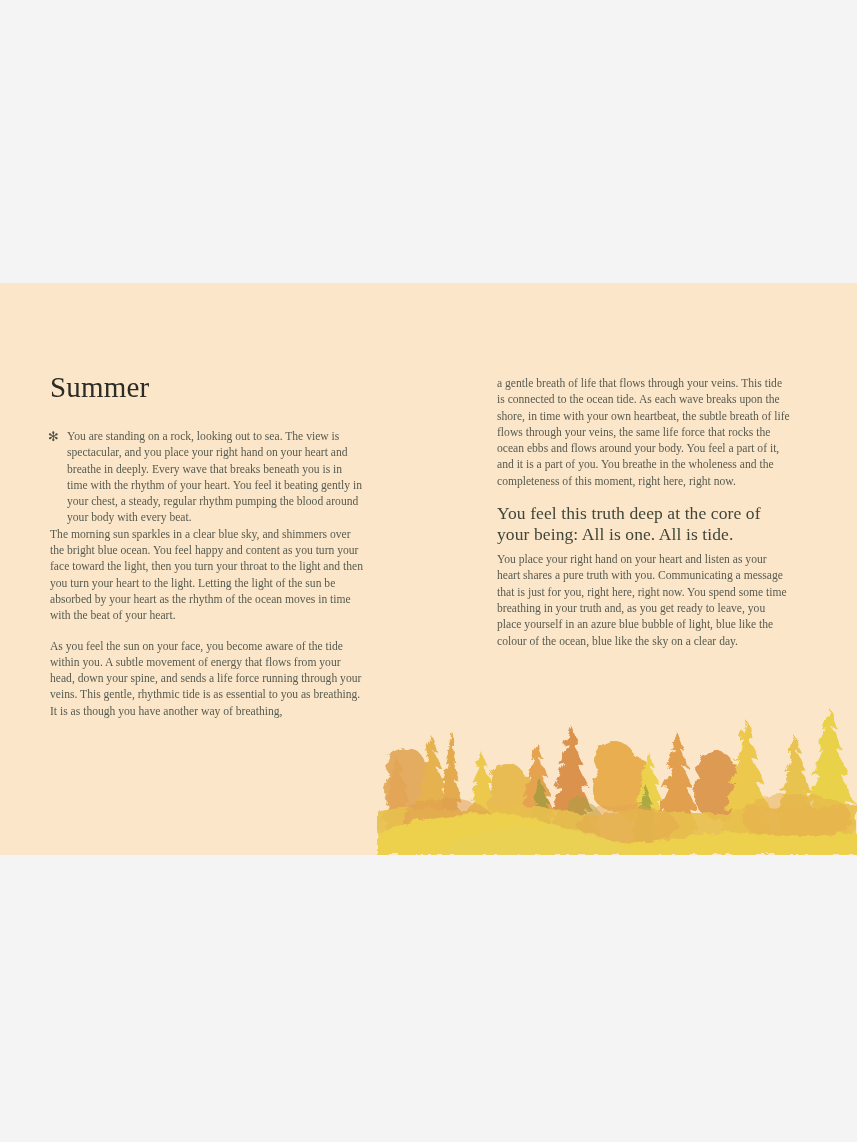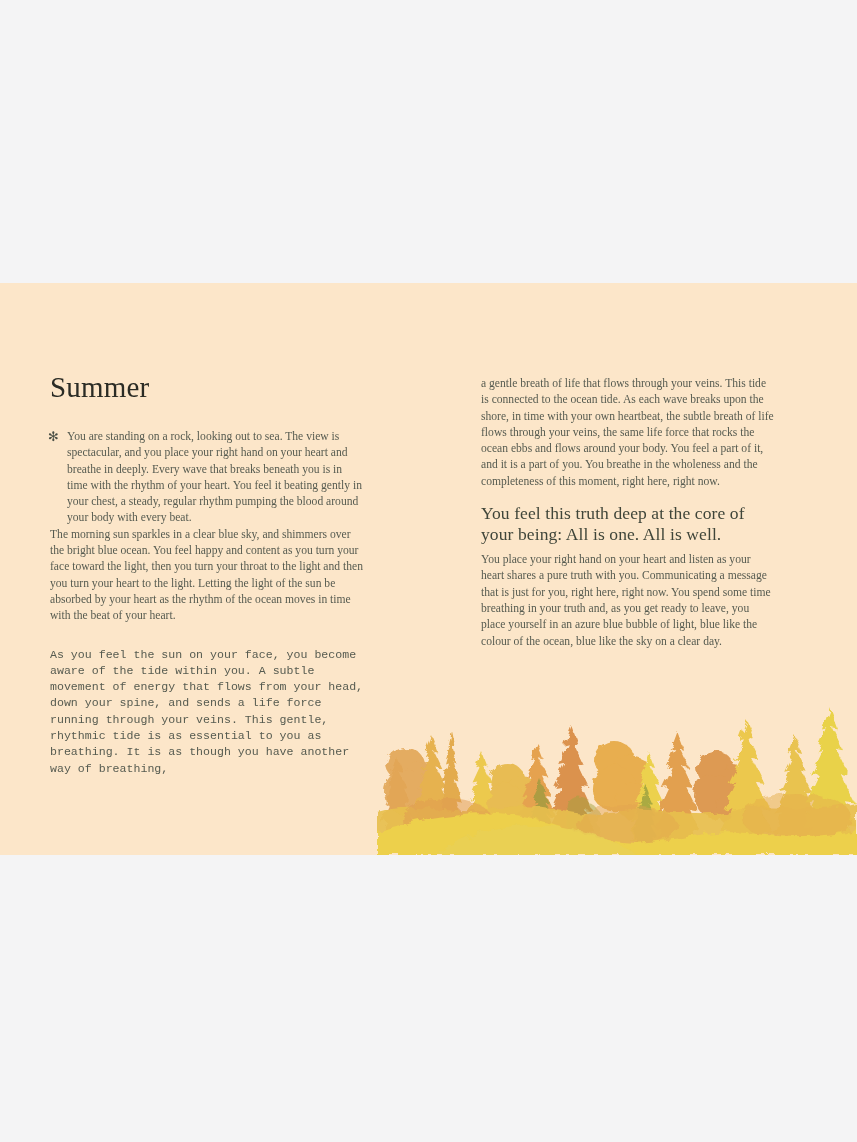--- a/index.html
+++ b/index.html
@@ -9,40 +9,40 @@
     font-family:"Liberation Serif", serif;
     overflow:hidden;
   }
   .screen{position:relative;width:857px;height:1142px;background:#f4f4f5;}
   .spread{
     position:absolute;left:0;top:283px;width:857px;height:572px;
     background:#fce6c9;
   }
   .col{position:absolute;}
   .col-left{left:50px;top:88px;width:314px;}
-  .col-right{left:481px;top:93px;width:294px;}
+  .col-right{left:497px;top:93px;width:294px;}
   .book-title{
     font-size:29px;line-height:32px;font-weight:400;
     color:#2b2c25;letter-spacing:.2px;margin:0 0 26px 0;
   }
   .body-text{
     font-size:11.6px;line-height:16.3px;color:#565b50;
     margin:0;text-align:left;
   }
   .opening{position:relative;padding-left:17px;}
   .marker{
     position:absolute;left:-2px;top:0px;
     font-family:"DejaVu Sans", sans-serif;
     font-size:13px;color:#494e44;line-height:16px;
   }
   .sub-heading{
     font-size:17.5px;line-height:20.5px;font-weight:400;
     color:#3f4539;margin:14px 0 8px 0;letter-spacing:.1px;
   }
-  .para-gap{margin-top:22px;font-family:Liberation Mono, monospace;}
+  .para-gap{margin-top:14px;}
   .illustration{
     position:absolute;right:0;bottom:0;width:480px;height:155px;
   }
   .illustration svg{display:block;width:480px;height:155px;}
 </style>
 </head>
 <body>
 
 <div class="screen">
 
@@ -57,21 +57,21 @@
 
 
       <p class="body-text">The morning sun sparkles in a clear blue sky, and shimmers over the bright blue ocean. You feel happy and content as you turn your face toward the light, then you turn your throat to the light and then you turn your heart to the light. Letting the light of the sun be absorbed by your heart as the rhythm of the ocean moves in time with the beat of your heart.</p>
 
       <p class="body-text para-gap">As you feel the sun on your face, you become aware of the tide within you. A subtle movement of energy that flows from your head, down your spine, and sends a life force running through your veins. This gentle, rhythmic tide is as essential to you as breathing. It is as though you have another way of breathing,</p>
     </div>
 
     <div class="col col-right">
       <p class="body-text">a gentle breath of life that flows through your veins. This tide is connected to the ocean tide. As each wave breaks upon the shore, in time with your own heartbeat, the subtle breath of life flows through your veins, the same life force that rocks the ocean ebbs and flows around your body. You feel a part of it, and it is a part of you. You breathe in the wholeness and the completeness of this moment, right here, right now.</p>
 
-      <h2 class="sub-heading" style="margin-top:13px;">You feel this truth deep at the core of your being: All is one. All is well.</h2>
+      <h2 class="sub-heading" style="margin-top:13px;">You feel this truth deep at the core of your being: All is one. All is tide.</h2>
 
       <p class="body-text">You place your right hand on your heart and listen as your heart shares a pure truth with you. Communicating a message that is just for you, right here, right now. You spend some time breathing in your truth and, as you get ready to leave, you place yourself in an azure blue bubble of light, blue like the colour of the ocean, blue like the sky on a clear day.</p>
     </div>
 
     <div class="illustration">
       <svg viewBox="0 0 480 155" preserveAspectRatio="none">
         <defs>
           <filter id="wc" x="-15%" y="-15%" width="130%" height="130%">
             <feTurbulence type="fractalNoise" baseFrequency="0.09" numOctaves="3" seed="7" result="n"></feTurbulence>
             <feDisplacementMap in="SourceGraphic" in2="n" scale="9"></feDisplacementMap>

